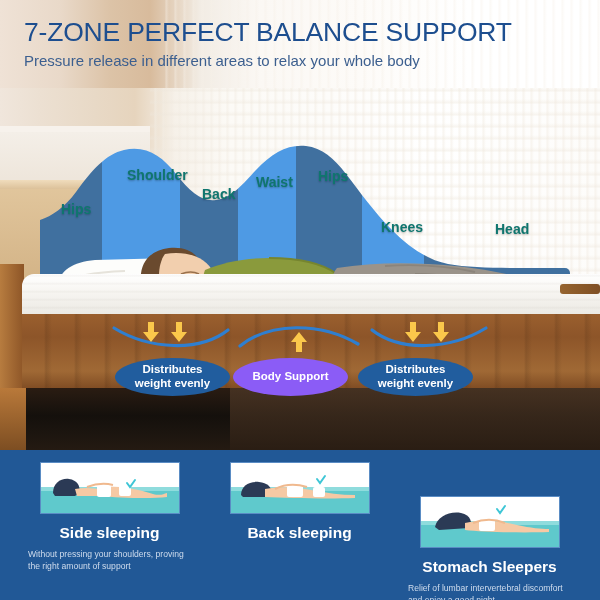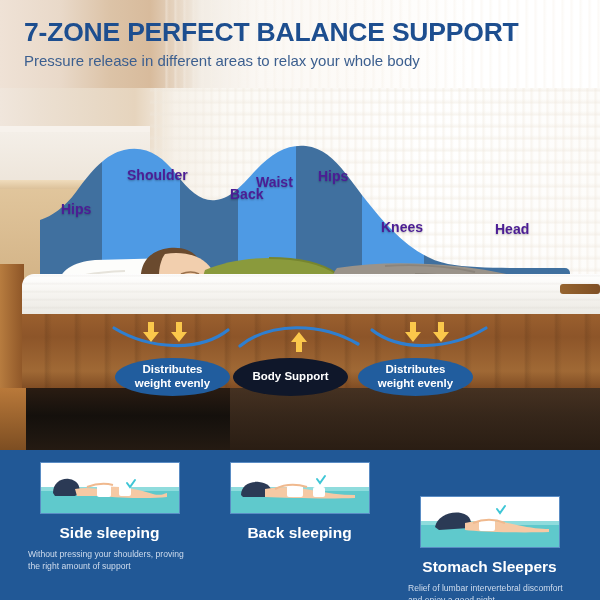--- a/index.html
+++ b/index.html
@@ -18,21 +18,21 @@
         #efe2d6 0px, #e9d9c9 60px, #dcc3a7 110px, #d8bb9c 150px,
         #f2ece4 200px, #fbf8f4 260px, #fdfbf8 360px, #ffffff 470px, #ffffff 600px);
   }
   .header-bg::after{
     content:"";position:absolute;left:160px;top:0;width:440px;height:88px;
     background:repeating-linear-gradient(90deg, rgba(255,255,255,0) 0px, rgba(255,255,255,0) 5px, rgba(246,240,232,.55) 6px, rgba(255,255,255,0) 9px);
     opacity:.8;
   }
   .title{
     position:absolute;left:24px;top:17px;
-    font-size:26.5px;font-weight:bold;letter-spacing:-0.2px;
+    font-size:26.5px;font-weight:normal;letter-spacing:-0.2px;
     color:#1d4e8f;white-space:nowrap;
   }
   .subtitle{
     position:absolute;left:24px;top:52px;
     font-size:15px;color:#3c5f8f;white-space:nowrap;
   }
 
   
   .scene{position:absolute;left:0;top:88px;width:600px;height:362px;overflow:hidden;}
   
@@ -65,21 +65,21 @@
   .floor{position:absolute;left:0;top:300px;width:600px;height:62px;
     background:linear-gradient(180deg,#2a1c12 0%, #14100c 45%, #241a12 100%);}
   .floor-rug{position:absolute;left:230px;top:300px;width:370px;height:62px;
     background:linear-gradient(180deg,#4a3524,#2b1e14);opacity:.85;}
   .floor-left{position:absolute;left:0;top:300px;width:26px;height:62px;
     background:linear-gradient(180deg,#b9793a,#7d4e22);}
 
   
   .zones{position:absolute;left:0;top:0;width:600px;height:210px;}
   .zone-label{
-    position:absolute;color:#4c1d95;font-size:14px;font-weight:bold;
+    position:absolute;color:#0f766e;font-size:14px;font-weight:bold;
     text-shadow:0 1px 2px rgba(0,0,0,.28);white-space:nowrap;
   }
 
   
   .mattress{position:absolute;left:22px;top:186px;width:578px;height:40px;
     background:linear-gradient(180deg,#ffffff 0%,#f7f5f1 45%,#eceae4 100%);
     border-top-left-radius:12px;}
   .mattress-tex{position:absolute;inset:0;
     background:repeating-linear-gradient(0deg, rgba(0,0,0,0) 0px, rgba(0,0,0,0) 5px, rgba(170,164,152,.10) 6px, rgba(0,0,0,0) 8px);
     border-top-left-radius:12px;}
@@ -92,21 +92,21 @@
   .bedrail{position:absolute;left:560px;top:196px;width:40px;height:10px;
     background:linear-gradient(90deg,#96642f,#7f4f24);border-radius:3px;}
 
   
   .badge{
     position:absolute;border-radius:50%;
     display:flex;align-items:center;justify-content:center;text-align:center;
     color:#fff;font-size:11.5px;font-weight:bold;line-height:1.18;
   }
   .badge-blue{background:#215D9E;}
-  .badge-gold{background:#0f172a;}
+  .badge-gold{background:#8b5cf6;}
 
   
   .panel{position:absolute;left:0;top:450px;width:600px;height:150px;background:#215896;}
   .card{position:absolute;top:462px;width:175px;}
   .thumb{position:relative;width:140px;height:52px;background:#ffffff;
     border:1.5px solid #5a8cc4;box-sizing:border-box;overflow:hidden;margin:0 auto;}
   .thumb-bed{position:absolute;left:0;bottom:0;width:100%;height:22px;background:#5fc9cc;}
   .thumb-bed2{position:absolute;left:0;bottom:22px;width:100%;height:4px;background:#8fdcdd;}
   .card-title{margin-top:10px;text-align:center;color:#ffffff;font-size:15.5px;font-weight:bold;}
   .card-desc{margin-top:6px;text-align:left;color:#cfdced;font-size:8.6px;line-height:1.45;padding:0 6px;}
@@ -155,21 +155,21 @@
         <rect x="238" y="0" width="58" height="210" fill="#4e9ae4"></rect>
         <rect x="296" y="0" width="66" height="210" fill="#40709f"></rect>
         <rect x="362" y="0" width="62" height="210" fill="#4e9ae4"></rect>
         <rect x="424" y="0" width="145" height="210" fill="#40709f"></rect>
       </g>
       <rect x="548" y="180" width="22" height="22" rx="5" fill="#40709f"></rect>
     </svg>
 
     <div class="zone-label" style="left:61px;top:113px;">Hips</div>
     <div class="zone-label" style="left:127px;top:79px;">Shoulder</div>
-    <div class="zone-label" style="left:202px;top:98px;margin-left:28px;">Back</div>
+    <div class="zone-label" style="left:202px;top:98px;">Back</div>
     <div class="zone-label" style="left:256px;top:86px;">Waist</div>
     <div class="zone-label" style="left:318px;top:80px;">Hips</div>
     <div class="zone-label" style="left:381px;top:131px;">Knees</div>
     <div class="zone-label" style="left:495px;top:133px;">Head</div>
 
     <svg style="position:absolute;left:55px;top:108px;width:520px;height:100px;" viewBox="0 0 520 100" preserveAspectRatio="none">
 
       <path d="M2,92 C4,74 18,66 40,64 L118,62 C128,62 132,70 130,80 L128,96 L2,96 Z" fill="#fdfdfb"></path>
       <path d="M8,88 C18,80 40,76 70,75" stroke="#e6e3db" stroke-width="2" fill="none"></path>
 

